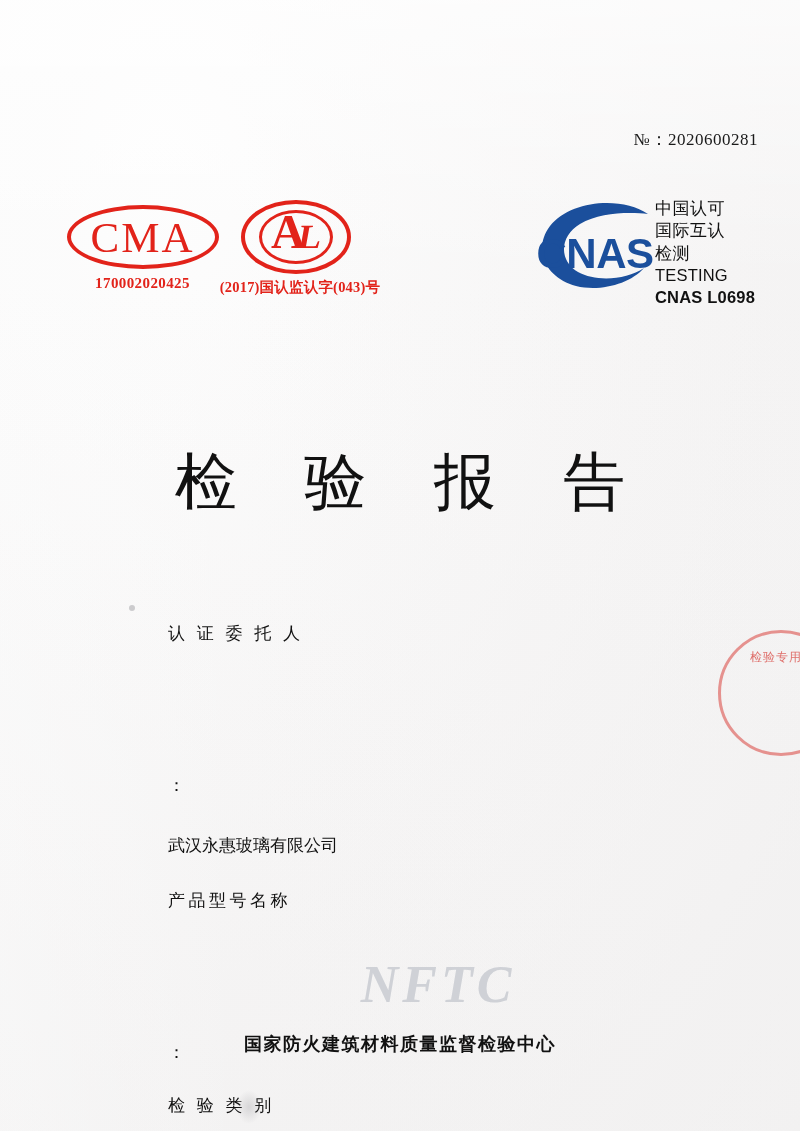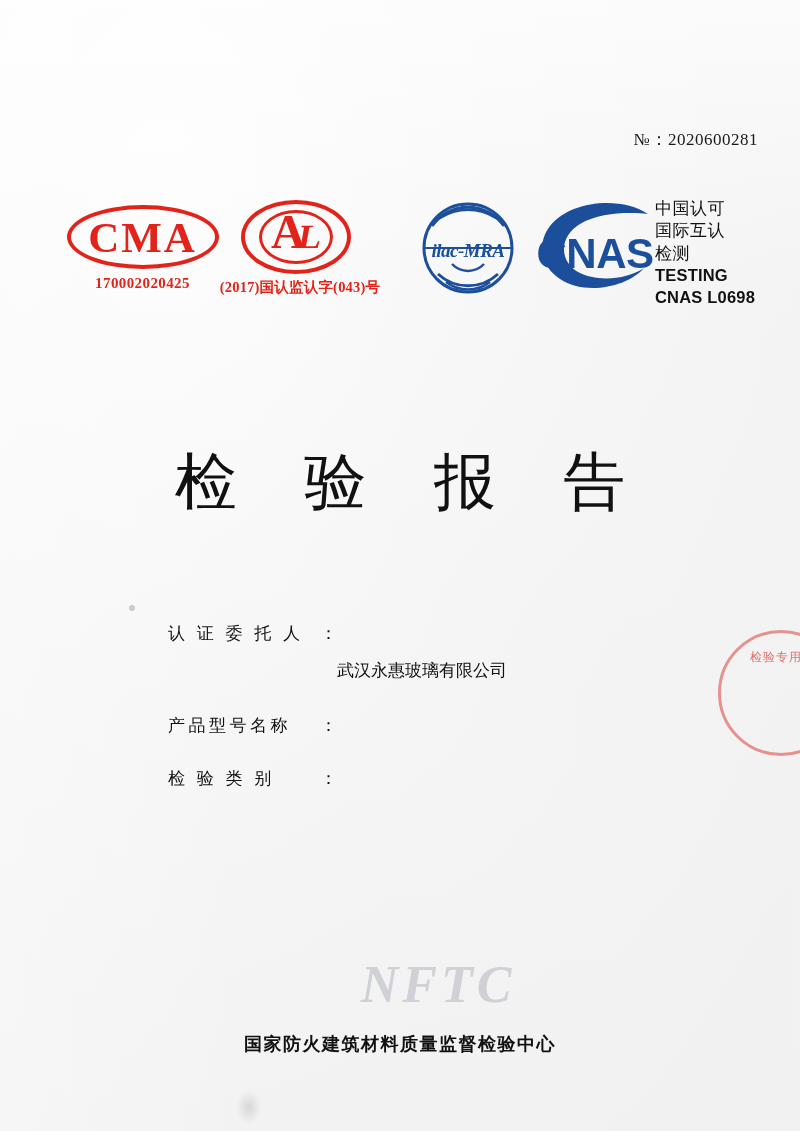--- a/index.html
+++ b/index.html
@@ -74,21 +74,21 @@
     border: 4px solid #e2231a;
     border-radius: 50%;
   }
   .cma-mark .letters {
     position: absolute;
     inset: 0;
     display: flex;
     align-items: center;
     justify-content: center;
     font-family: "Liberation Serif", serif;
-    font-weight: bold;
+    font-weight: normal;
     font-size: 43px;
     color: #e2231a;
     letter-spacing: 2px;
     line-height: 1;
     text-align: center;
   }
   .cma-code {
     margin-top: 6px;
     font-family: "Liberation Serif", serif;
     font-size: 15px;
@@ -209,21 +209,21 @@
     font-family: "Liberation Sans", sans-serif;
     color: #111;
     line-height: 1.32;
   }
   .cnas-side .cn {
     font-size: 17px;
     letter-spacing: 0.5px;
   }
   .cnas-side .en {
     font-size: 16.5px;
-    font-weight: bold;
+    font-weight: normal;
     letter-spacing: 0.2px;
   }
   .cnas-side .code {
     font-size: 16.5px;
     font-weight: bold;
     letter-spacing: 0.2px;
   }
 
   
   .doc-title {
@@ -244,20 +244,21 @@
   .fields {
     position: absolute;
     top: 622px;
     left: 168px;
     width: 520px;
   }
   .field-row {
     display: flex;
     align-items: flex-start;
     margin-bottom: 30px;
+    flex-direction: column;
   }
   .field-label {
     flex: 0 0 152px;
     font-family: "Liberation Sans", sans-serif;
     font-size: 17px;
     color: #111;
     letter-spacing: 3.5px;
     white-space: nowrap;
   }
   .field-colon {
@@ -371,36 +372,20 @@
     <div class="cal">
       <div class="cal-mark">
         <div class="outer"></div>
         <div class="inner"></div>
         <div class="a-glyph">A</div>
         <div class="l-glyph">L</div>
       </div>
       <div class="cal-code">(2017)国认监认字(043)号</div>
     </div>
 
-    <div class="ilac">
-      <svg width="120" height="100" viewBox="0 0 120 100">
-        <g fill="none" stroke="#1c4f9c" stroke-width="3">
-          <circle cx="60" cy="50" r="44"></circle>
-          <path d="M24 28 A44 44 0 0 1 96 28"></path>
-          <path d="M32 20 A52 52 0 0 1 88 20" stroke-width="2.5"></path>
-          <path d="M30 76 A44 44 0 0 0 90 76"></path>
-          <path d="M38 84 A36 36 0 0 0 82 84" stroke-width="2.5"></path>
-          <path d="M44 66 A22 22 0 0 0 76 66" stroke-width="2.5"></path>
-        </g>
-        <g stroke="#1c4f9c" stroke-width="2.2">
-          <line x1="16" y1="50" x2="104" y2="50"></line>
-        </g>
-      </svg>
-      <div class="ilac-text">ilac-MRA</div>
-    </div>
 
     <div class="cnas">
       <svg width="130" height="95" viewBox="0 0 130 95">
         <path d="M118 14 C92 -4 40 0 20 26 C2 50 16 78 46 86 C70 92 100 84 114 68 C96 80 66 82 48 72 C28 60 30 36 50 24 C70 12 100 12 118 14 Z" fill="#1b4f9c"></path>
       </svg>
       <div class="cnas-text">CNAS</div>
     </div>
 
     <div class="cnas-side">
       <div class="cn">中国认可</div>

